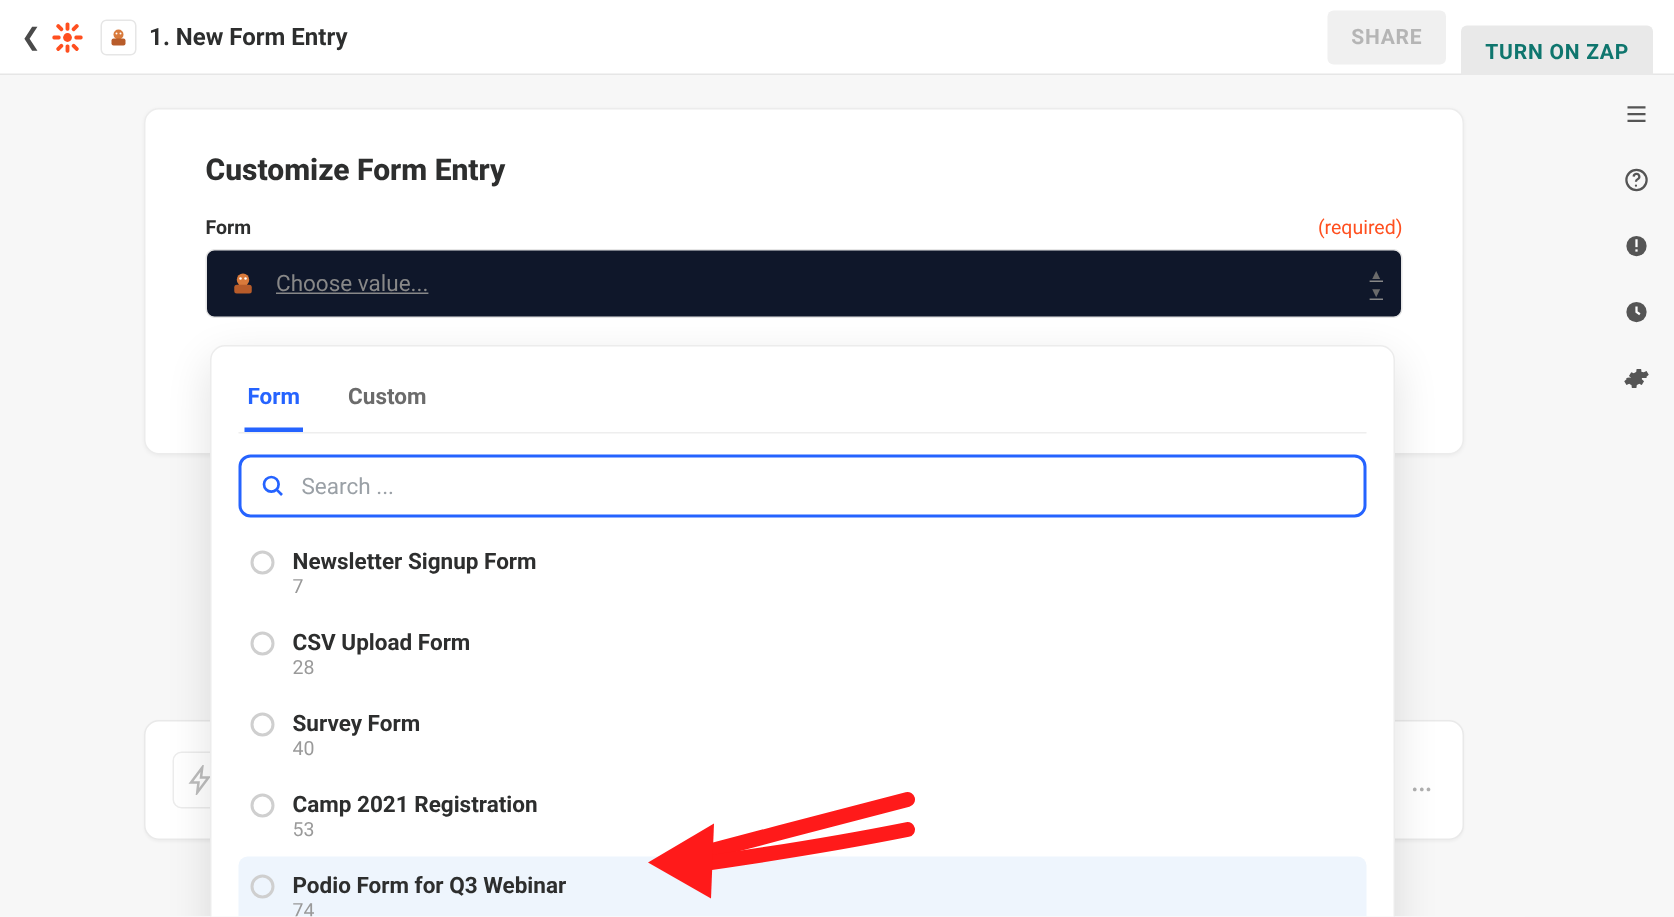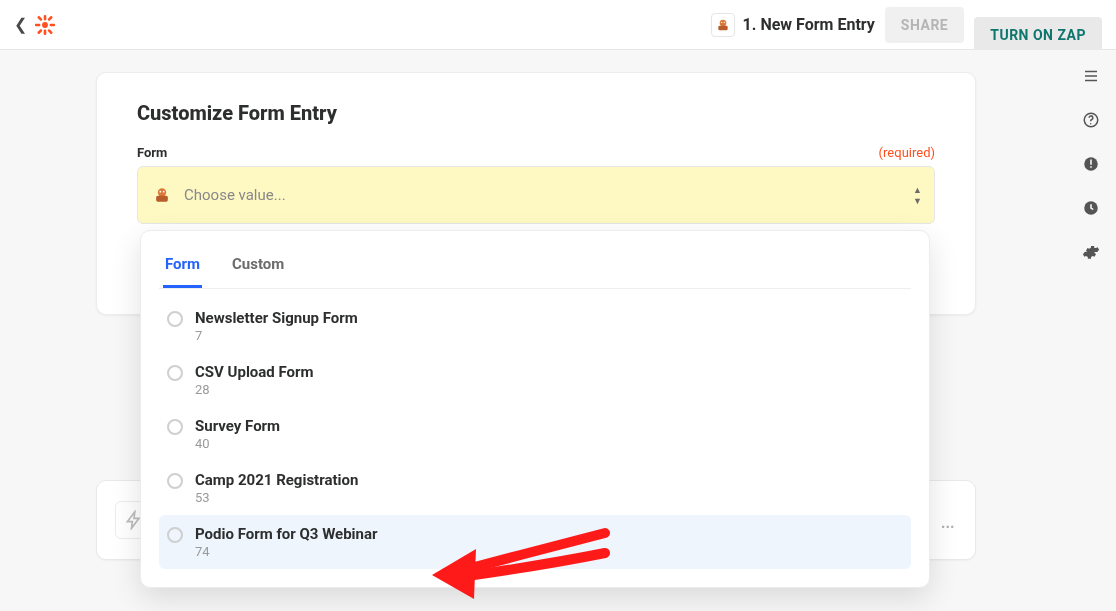--- a/index.html
+++ b/index.html
@@ -22,21 +22,21 @@
     margin-right: -4px;
   }
   .logo-zapier {
     width: 24px; height: 24px;
     display: flex; align-items:center; justify-content:center;
   }
   .topbar-center {
     flex: 1;
     display: flex;
     align-items: center;
-    justify-content: flex-end;
+    justify-content: flex-start;
     gap: 8px;
   }
   .topbar-center .app-chip {
     width: 24px; height: 24px;
     border: 1px solid #e6e6e6;
     border-radius: 4px;
     display:flex;align-items:center;justify-content:center;
     background:#fff;
   }
   .topbar-center .step-title {
@@ -101,30 +101,31 @@
   .editor-card h2 {
     font-size: 20px;
     font-weight: 800;
     color:#2d2e2e;
     margin-bottom: 20px;
   }
   .field-row { display:flex; justify-content:space-between; align-items:baseline; margin-bottom:6px; }
   .field-row .lbl { font-size:13px; font-weight:700; color:#2d2e2e; }
   .field-row .req { font-size:13px; color:#ff4f1f; }
   .select-box {
-    height: 58px;
-    background:#fef9c3;
+    height: 46px;
+    background:#0f172a;
     border:1px solid #e6e6e6;
     border-radius:6px;
     display:flex;
     align-items:center;
     padding: 0 12px;
     gap:10px;
     color:#888;
     font-size:15px;
+    text-decoration:underline;
   }
   .select-box .appicon { width:24px;height:24px;border-radius:4px;display:flex;align-items:center;justify-content:center; }
   .select-box .caret {
     margin-left:auto;
     display:flex; flex-direction:column; gap:1px; color:#6b6b6b; font-size:9px;
   }
 
   
   .popover {
     position:absolute;
@@ -272,20 +273,27 @@
       </span>
     </div>
   </div>
 
   <div class="popover">
     <div class="pop-tabs">
       <div class="pop-tab active">Form</div>
       <div class="pop-tab">Custom</div>
     </div>
 
+    <div class="search-wrap">
+      <svg viewBox="0 0 24 24" width="18" height="18" fill="none" stroke="#2563ff" stroke-width="2.4">
+          <circle cx="10.5" cy="10.5" r="6.5"></circle>
+          <line x1="20" y1="20" x2="15.2" y2="15.2"></line>
+        </svg>
+      <input type="text" placeholder="Search ..." style="">
+    </div>
 
     <div class="opt-list" id="opt-list">
         <div class="opt">
           <span class="radio"></span>
           <div class="labels">
             <div class="name">Newsletter Signup Form</div>
             <div class="sub">7</div>
           </div>
         </div>
         <div class="opt">

